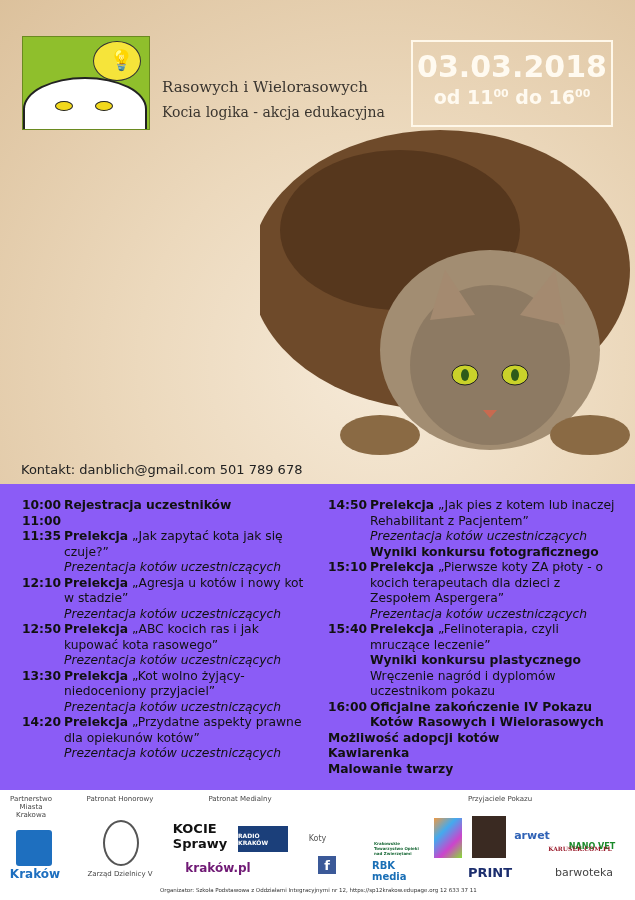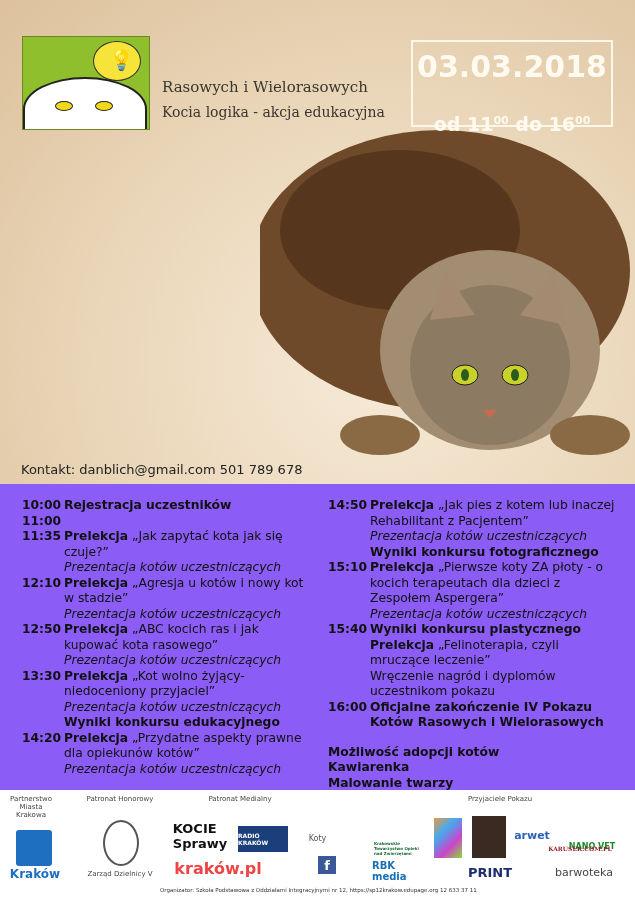--- a/index.html
+++ b/index.html
@@ -9,36 +9,36 @@
   .logo-box { position:absolute; left:22px; top:36px; width:126px; height:92px; background:#8fbf2c; border:1px solid #6a8a20; overflow:hidden; }
   .bulb { position:absolute; left:70px; top:4px; width:46px; height:38px; border-radius:50%; background:#f6e43a; border:1px solid #333; }
   .bulb-glyph { position:absolute; left:15px; top:6px; font-size:20px; color:#444; }
   .cartoon-head { position:absolute; left:0; top:40px; width:120px; height:60px; background:#fff; border:2px solid #222; border-radius:50% 50% 0 0; }
   .eye { position:absolute; width:16px; height:8px; background:#f2d91c; border:1px solid #222; border-radius:50%; top:22px; }
   .title-main { position:absolute; left:162px; top:33px; font-family:"DejaVu Serif", serif; font-size:27px; color:#3a352f; letter-spacing:0.5px; }
   .title-sub1 { position:absolute; left:162px; top:78px; font-family:"DejaVu Serif", serif; font-size:15px; color:#3a352f;text-align:right; }
   .title-sub2 { position:absolute; left:162px; top:104px; font-family:"DejaVu Serif", serif; font-size:14px; color:#3a352f; }
   .date-box { position:absolute; left:411px; top:40px; width:202px; height:87px; border:2px solid #fff8ea; box-sizing:border-box; text-align:center; color:#fffaf0; font-weight:bold; }
   .date { font-size:30px; margin-top:7px; line-height:36px; }
-  .hours { font-size:19px; margin-top:28px; }
+  .hours { font-size:19px; margin-top:1px; }
   .hours sup { font-size:11px; }
   .school { position:absolute; left:20px; top:172px; color:#fffaf0; font-weight:bold; font-size:32px; line-height:34px; }
   .school .addr { font-size:26px; }
   .cat { position:absolute; left:260px; top:120px; width:390px; height:340px; }
   .contact { position:absolute; left:21px; top:462px; font-size:13px; color:#222; }
   .green { position:absolute; left:0; top:484px; width:635px; height:306px; background:#8b5cf6; }
   .col { position:absolute; top:14px; font-size:12.3px; line-height:15.5px; color:#111; }
   .col-left { left:22px; width:290px; }
   .col-right { left:328px; width:290px; }
   .entry { display:flex; }
   .time { font-weight:bold; width:42px; flex-shrink:0; }
   .body { flex:1; }
   .b { font-weight:bold; }
   .i { font-style:italic; }
-  .extras { margin-top:14px; font-weight:bold; }
+  .extras { font-weight:bold; }
   .footer { position:absolute; left:0; top:790px; width:635px; height:110px; background:#fff; }
   .flabel { position:absolute; font-size:7px; color:#444; text-align:center; }
   .logo { position:absolute; display:flex; align-items:center; justify-content:center; font-weight:bold; }
   .organizer { position:absolute; left:160px; top:97px; font-size:5.5px; color:#333; }
 </style>
 </head>
 <body>
 
 <div class="top">
   <svg class="cat" viewBox="0 0 390 340">
@@ -108,21 +108,20 @@
         <div class="body">
           <div><span class="b">Prelekcja</span> <span>„ABC kocich ras i jak kupować kota rasowego”</span></div>
           <div><span class="i">Prezentacja kotów uczestniczących</span></div>
         </div>
       </div>
       <div class="entry">
         <div class="time">13:30</div>
         <div class="body">
           <div><span class="b">Prelekcja</span> <span>„Kot wolno żyjący-niedoceniony przyjaciel”</span></div>
           <div><span class="i">Prezentacja kotów uczestniczących</span></div>
-          <div><span class="b">Wyniki konkursu edukacyjnego</span></div>
         </div>
       </div>
       <div class="entry">
         <div class="time">14:20</div>
         <div class="body">
           <div><span class="b">Prelekcja</span> <span>„Przydatne aspekty prawne dla opiekunów kotów”</span></div>
           <div><span class="i">Prezentacja kotów uczestniczących</span></div>
         </div>
       </div>
     </div>
@@ -139,22 +138,22 @@
         <div class="entry">
           <div class="time">15:10</div>
           <div class="body">
             <div><span class="b">Prelekcja</span> <span>„Pierwsze koty ZA płoty - o kocich terapeutach dla dzieci z Zespołem Aspergera”</span></div>
             <div><span class="i">Prezentacja kotów uczestniczących</span></div>
           </div>
         </div>
         <div class="entry">
           <div class="time">15:40</div>
           <div class="body">
+            <div><span class="b">Prelekcja</span> <span>„Felinoterapia, czyli mruczące leczenie”</span></div>
             <div><span class="b">Wyniki konkursu plastycznego</span></div>
-            <div><span class="b">Prelekcja</span> <span>„Felinoterapia, czyli mruczące leczenie”</span></div>
             <div><span>Wręczenie nagród i dyplomów uczestnikom pokazu</span></div>
           </div>
         </div>
         <div class="entry">
           <div class="time">16:00</div>
           <div class="body">
             <div><span class="b">Oficjalne zakończenie IV Pokazu Kotów Rasowych i Wielorasowych</span></div>
           </div>
         </div>
       </div>
@@ -173,21 +172,21 @@
   <div class="flabel" style="left:460px;top:5px;width:80px">Przyjaciele Pokazu</div>
 
   <div class="logo" style="left:16px;top:40px;width:36px;height:36px;background:#1e6fbf;border-radius:3px"></div>
   <div class="logo" style="left:10px;top:76px;width:50px;height:16px;color:#1e6fbf;font-size:12px">Kraków</div>
   <div class="logo" style="left:103px;top:30px;width:32px;height:42px;border:2px solid #555;border-radius:50%"></div>
   <div class="flabel" style="left:80px;top:80px;width:80px">Zarząd Dzielnicy V</div>
 
   <div class="logo" style="left:174px;top:36px;width:52px;height:20px;font-size:13px;color:#111">KOCIE Sprawy</div>
   <div class="logo" style="left:238px;top:36px;width:50px;height:26px;background:#1b3f7a;color:#fff;font-size:6px">RADIO KRAKÓW</div>
   <div class="logo" style="left:300px;top:36px;width:35px;height:24px;font-size:8px;color:#555;font-weight:normal">Koty</div>
-  <div class="logo" style="left:178px;top:68px;width:80px;height:20px;color:#ef4444;font-size:16px">kraków.pl</div>
+  <div class="logo" style="left:178px;top:68px;width:80px;height:20px;color:#701a75;font-size:12px">kraków.pl</div>
   <div class="logo" style="left:318px;top:66px;width:18px;height:18px;background:#3b5998;color:#fff;font-size:13px">f</div>
 
   <div class="logo" style="left:374px;top:30px;width:50px;height:36px;color:#1d6b3a;font-size:4px;align-items:flex-end">Krakowskie Towarzystwo Opieki nad Zwierzętami</div>
   <div class="logo" style="left:434px;top:28px;width:28px;height:40px;background:linear-gradient(135deg,#e94,#4ae,#c4c,#8d3);font-size:4px;color:#fff"></div>
   <div class="logo" style="left:472px;top:26px;width:34px;height:42px;background:#3a2a22;color:#fff;font-size:4px"></div>
   <div class="logo" style="left:512px;top:30px;width:40px;height:30px;color:#2f62b6;font-size:11px">arwet</div>
   <div class="logo" style="left:562px;top:48px;width:60px;height:16px;color:#1a8a2a;font-size:8px">NANO VET</div>
   <div class="logo" style="left:545px;top:52px;width:70px;height:12px;color:#9a1a2a;font-size:6px;font-family:'DejaVu Serif',serif">KARUSEK.COM.PL</div>
   <div class="logo" style="left:372px;top:72px;width:60px;height:18px;color:#1a6fb6;font-size:10px">RBK media</div>
   <div class="logo" style="left:458px;top:74px;width:64px;height:16px;color:#1c2e6e;font-size:13px">PRINT</div>

